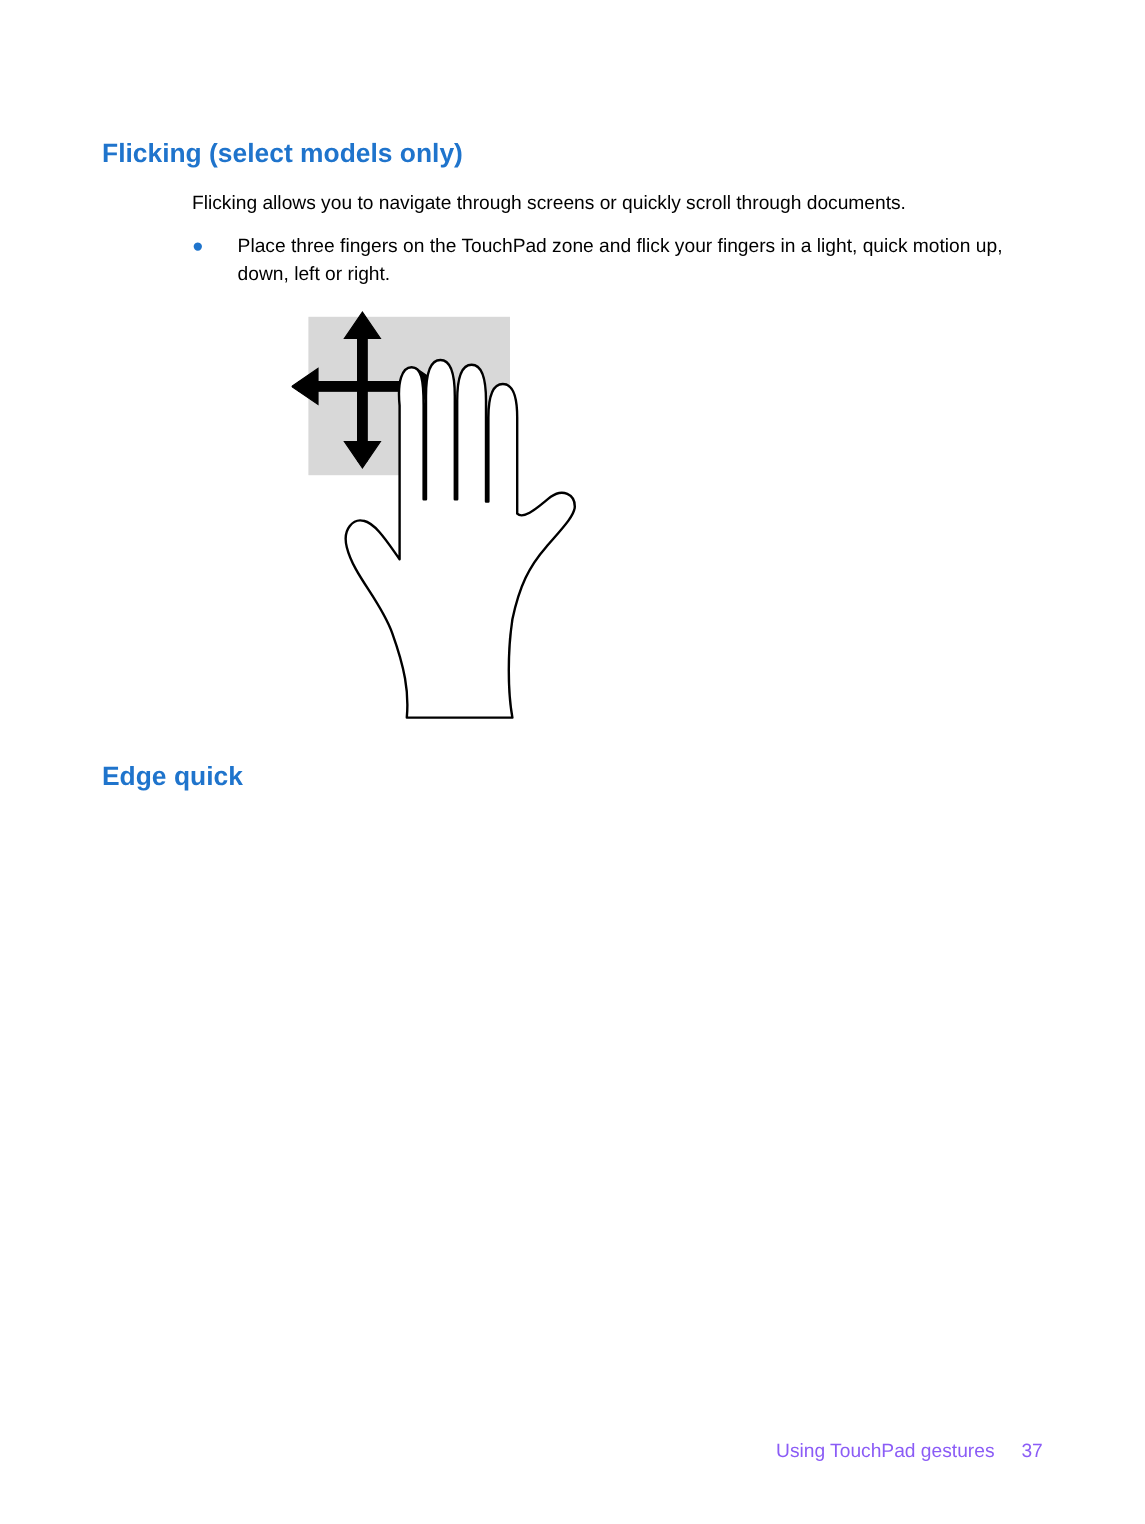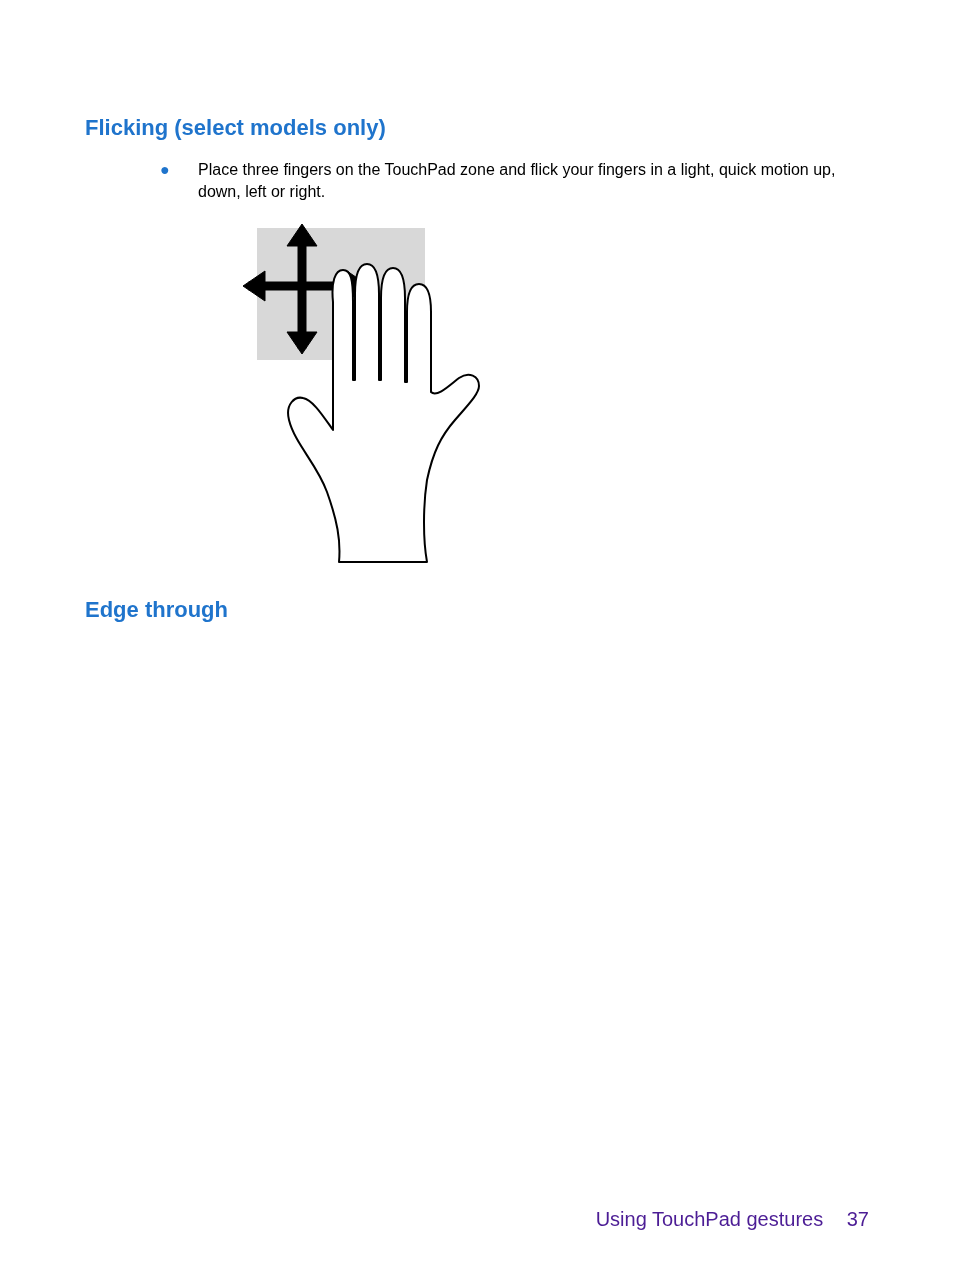--- a/index.html
+++ b/index.html
@@ -47,36 +47,37 @@
       line-height: 1.4;
       color: #000000;
     }
     .illustration {
       margin-left: 158px;
       margin-top: 10px;
       margin-bottom: 28px;
     }
     .footer {
       position: absolute;
-      bottom: 64px;
+      bottom: 76px;
       right: 85px;
-      font-size: 20px;
-      color: #4c1d95;
+      font-size: 16px;
+      color: #8b5cf6;
     }
     .footer-page {
       margin-left: 18px;
     }
   </style>
 </head>
 <body>
 
 <div class="page">
 
   <h2>Flicking (select models only)</h2>
 
+  <p class="body-text">Flicking allows you to navigate through screens or quickly scroll through documents.</p>
 
   <div class="bullet-row">
     <span class="bullet-dot">●</span>
     <span class="bullet-text">Place three fingers on the TouchPad zone and flick your fingers in a light, quick motion up, down, left or right.</span>
   </div>
 
   <div class="illustration">
     <svg width="260" height="345" viewBox="0 0 260 345">
 
       <rect x="14" y="8" width="168" height="132" fill="#d8d8d8"></rect>
@@ -130,21 +131,21 @@
       </g>
 
       <g stroke="#000" stroke-width="2" fill="none">
         <line x1="111" y1="80" x2="111" y2="160"></line>
         <line x1="137" y1="78" x2="137" y2="160"></line>
         <line x1="163" y1="92" x2="163" y2="162"></line>
       </g>
     </svg>
   </div>
 
-  <h2>Edge through</h2>
+  <h2>Edge quick</h2>
 
 
   <div class="footer">
     <span>Using TouchPad gestures</span>
     <span class="footer-page">37</span>
   </div>
 
 </div>
 
 </body></html>

